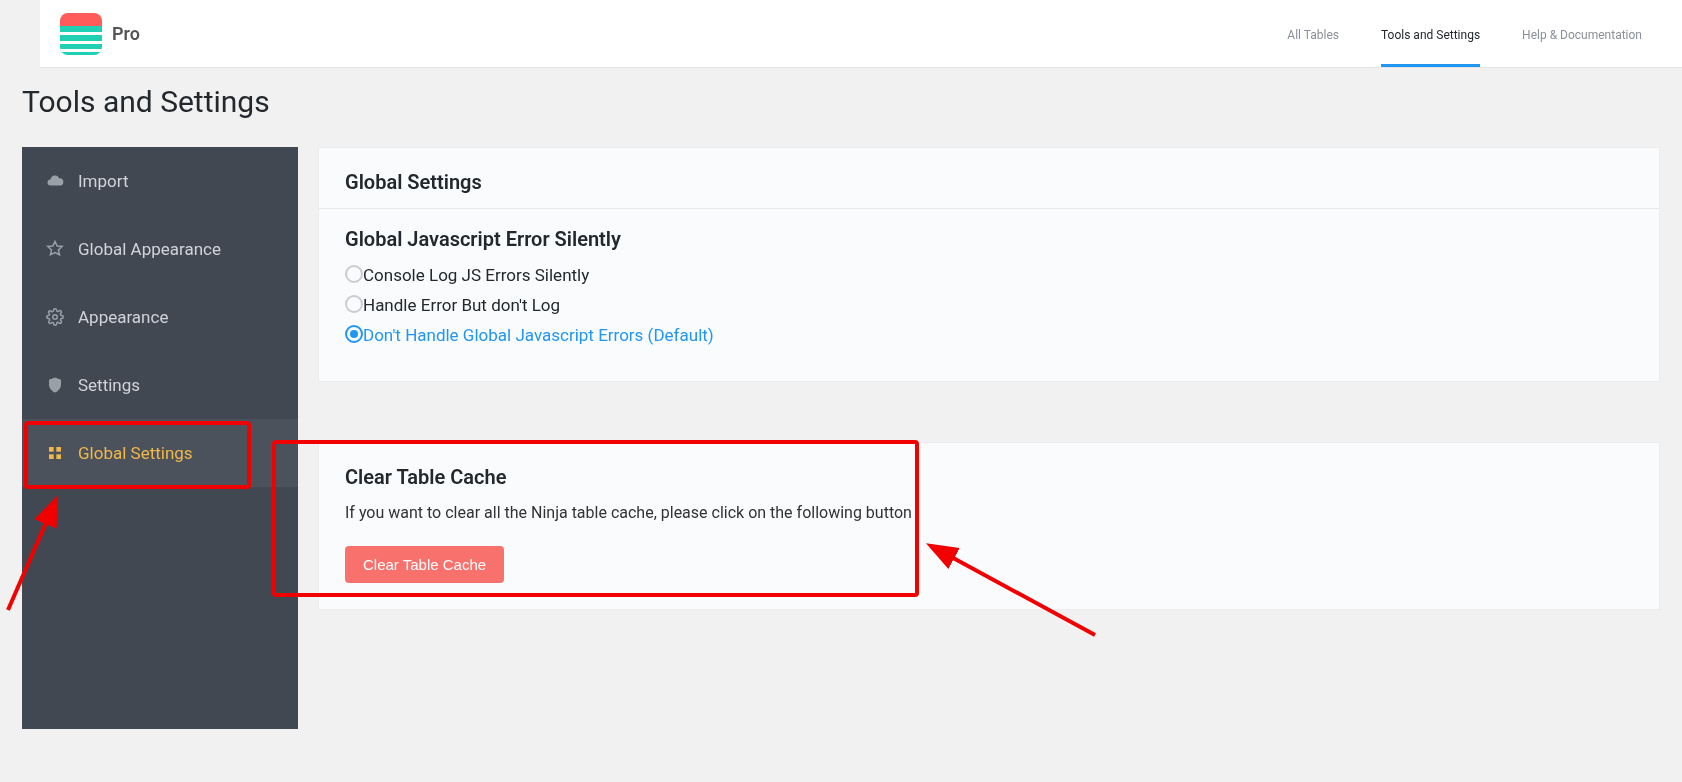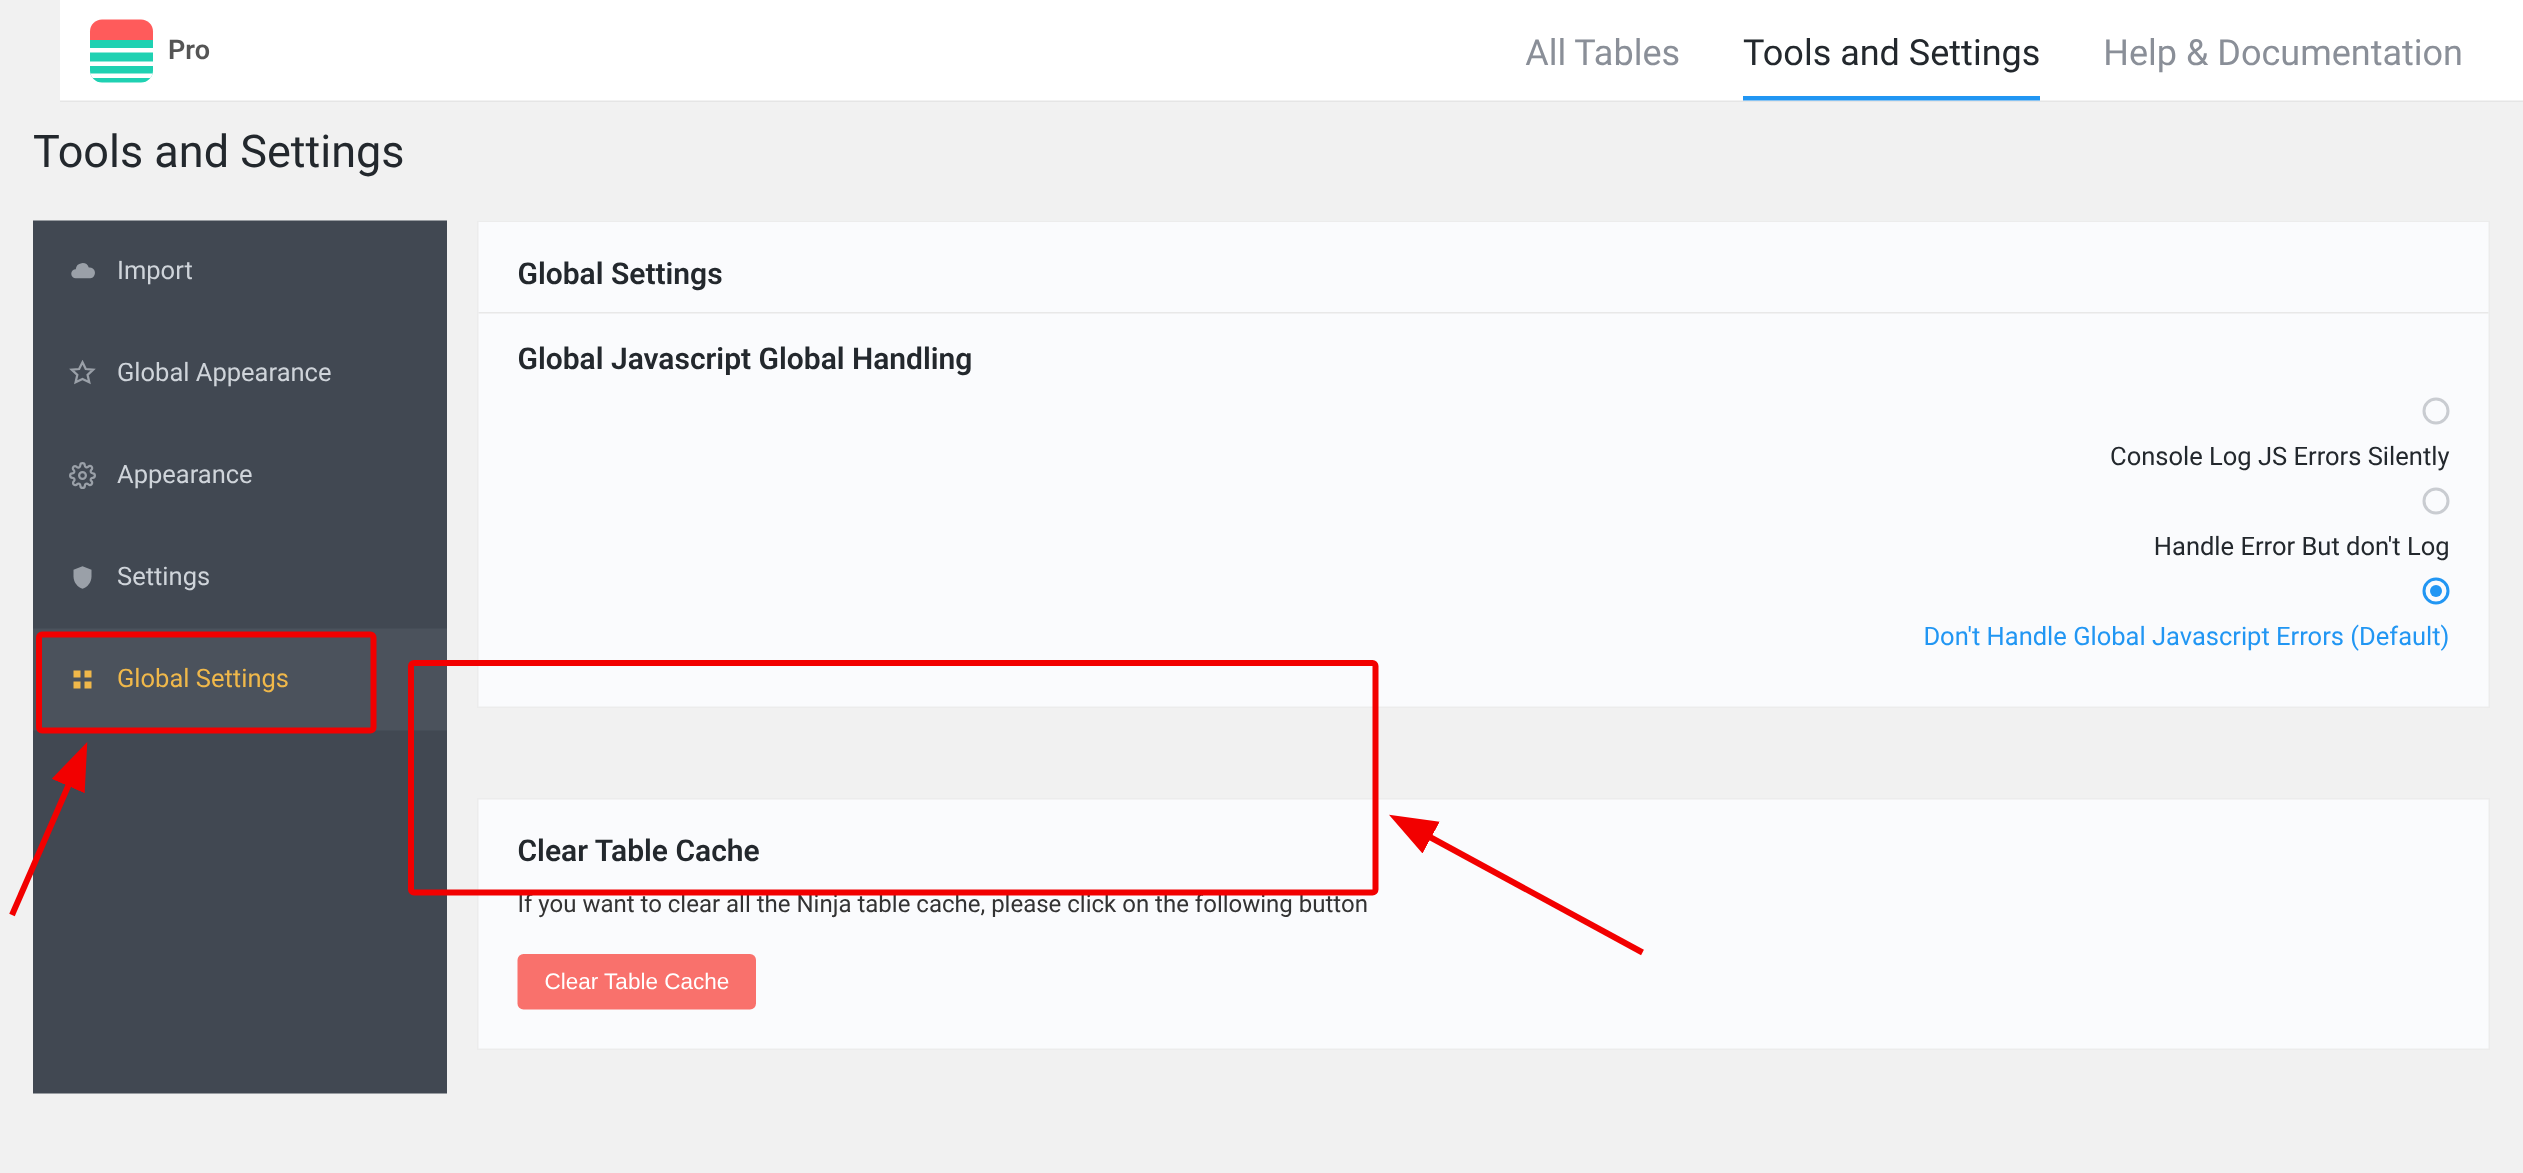--- a/index.html
+++ b/index.html
@@ -53,21 +53,21 @@
     color: #555;
   }
   .topnav {
     display: flex;
     gap: 42px;
     align-items: center;
     height: 100%;
   }
   .topnav-item {
     color: #8a8f98;
-    font-size: 24px;
+    font-size: 12px;
     height: 100%;
     display: flex;
     align-items: center;
     border-bottom: 3px solid transparent;
     cursor: pointer;
     padding-top:5px;
   }
   .topnav-item.active {
     color: #23282d;
     border-bottom-color: #2196f3;
@@ -131,26 +131,24 @@
     border-top: 1px solid #e8e8e8;
     margin: 0 -26px 18px -26px;
   }
   .section-title {
     font-size: 20px;
     font-weight: 600;
     margin-bottom: 14px;
   }
   .radio-row {
     display:flex;
-    align-items:flex-end;
-    gap:12px;
+    align-items:flex-start;
     margin: 10px 0;
     font-size: 17px;
     cursor:pointer;
-    flex-direction:column;
   }
   .radio {
     width:18px;height:18px;border-radius:50%;
     border:2px solid #c9ccd1;
     display:inline-block;
     position:relative;
     flex-shrink:0;
   }
   .radio.checked {
     border-color:#2196f3;
@@ -266,21 +264,21 @@
         </span>
         <span>Global Settings</span>
       </div>
     </div>
 
     <div class="content">
 
       <div class="panel">
         <div class="panel-title">Global Settings</div>
         <hr>
-        <div class="section-title">Global Javascript Global Handling</div>
+        <div class="section-title">Global Javascript Error Silently</div>
 
         <div class="radio-row">
           <span class="radio"></span>
           <span class="rlabel">Console Log JS Errors Silently</span>
         </div>
         <div class="radio-row">
           <span class="radio"></span>
           <span class="rlabel">Handle Error But don't Log</span>
         </div>
         <div class="radio-row selected">

